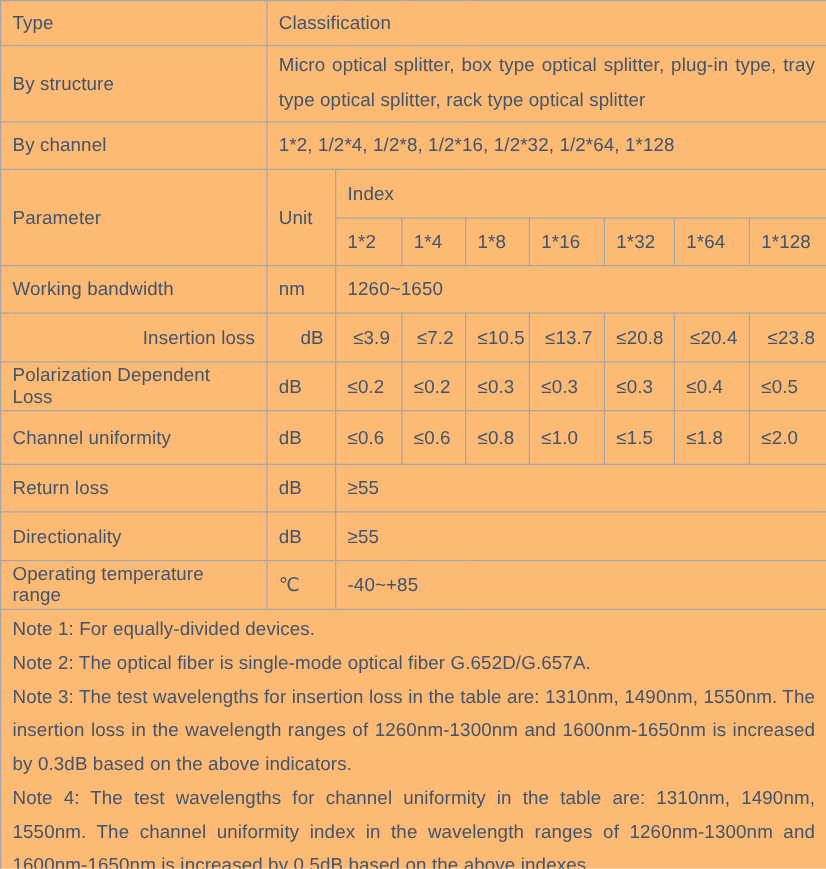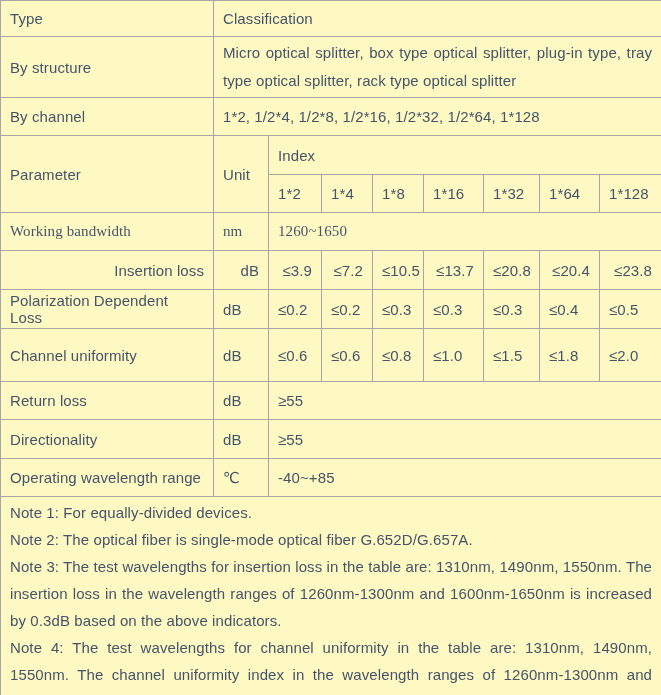--- a/index.html
+++ b/index.html
@@ -5,21 +5,21 @@
   html, body {
     margin: 0;
     padding: 0;
     background: #ffffff;
     font-family: "Liberation Sans", "DejaVu Sans", sans-serif;
   }
   .page {
     width: 661px;
     height: 695px;
     box-sizing: border-box;
-    background: #fef9c3;
+    background: #fdba74;
   }
   table.spec {
     width: 661px;
     border-collapse: collapse;
     table-layout: fixed;
     font-size: 15px;
     color: #44546a;
   }
   table.spec td {
     border: 1px solid #a6a6a6;
@@ -28,24 +28,24 @@
     overflow: hidden;
     box-sizing: border-box;
     letter-spacing: 0.1px;
   }
   
   tr.r-type        { height: 36px; }
   tr.r-structure   { height: 57px; }
   tr.r-channel     { height: 38px; margin-left: 24px; }
   tr.r-index       { height: 39px; }
   tr.r-subhead     { height: 38px; }
-  tr.r-bandwidth   { height: 38px; font-family: Liberation Serif, serif; }
+  tr.r-bandwidth   { height: 38px; }
   tr.r-insertion   { height: 39px; text-align: right; }
   tr.r-pdl         { height: 38px; }
-  tr.r-uniformity  { height: 53px; margin-left: 11px; }
+  tr.r-uniformity  { height: 43px; margin-left: 11px; }
   tr.r-return      { height: 38px; }
   tr.r-direction   { height: 39px; }
   tr.r-temp        { height: 38px; }
   tr.r-notes       { height: 218px; }
 
   td.justify { text-align: justify; line-height: 28px; }
   td.notes-cell {
     vertical-align: top;
     padding: 2px 8px;
   }
@@ -152,21 +152,21 @@
       <td colspan="7">≥55</td>
     </tr>
 
     <tr class="r-direction">
       <td>Directionality</td>
       <td>dB</td>
       <td colspan="7">≥55</td>
     </tr>
 
     <tr class="r-temp">
-      <td>Operating wavelength range</td>
+      <td>Operating temperature range</td>
       <td>℃</td>
       <td colspan="7">-40~+85</td>
     </tr>
 
     <tr class="r-notes">
       <td colspan="9" class="notes-cell">
         <p>Note 1: For equally-divided devices.</p>
         <p>Note 2: The optical fiber is single-mode optical fiber G.652D/G.657A.</p>
         <p>Note 3: The test wavelengths for insertion loss in the table are: 1310nm, 1490nm, 1550nm. The insertion loss in the wavelength ranges of 1260nm-1300nm and 1600nm-1650nm is increased by 0.3dB based on the above indicators.</p>
         <p>Note 4: The test wavelengths for channel uniformity in the table are: 1310nm, 1490nm, 1550nm. The channel uniformity index in the wavelength ranges of 1260nm-1300nm and 1600nm-1650nm is increased by 0.5dB based on the above indexes.</p>

